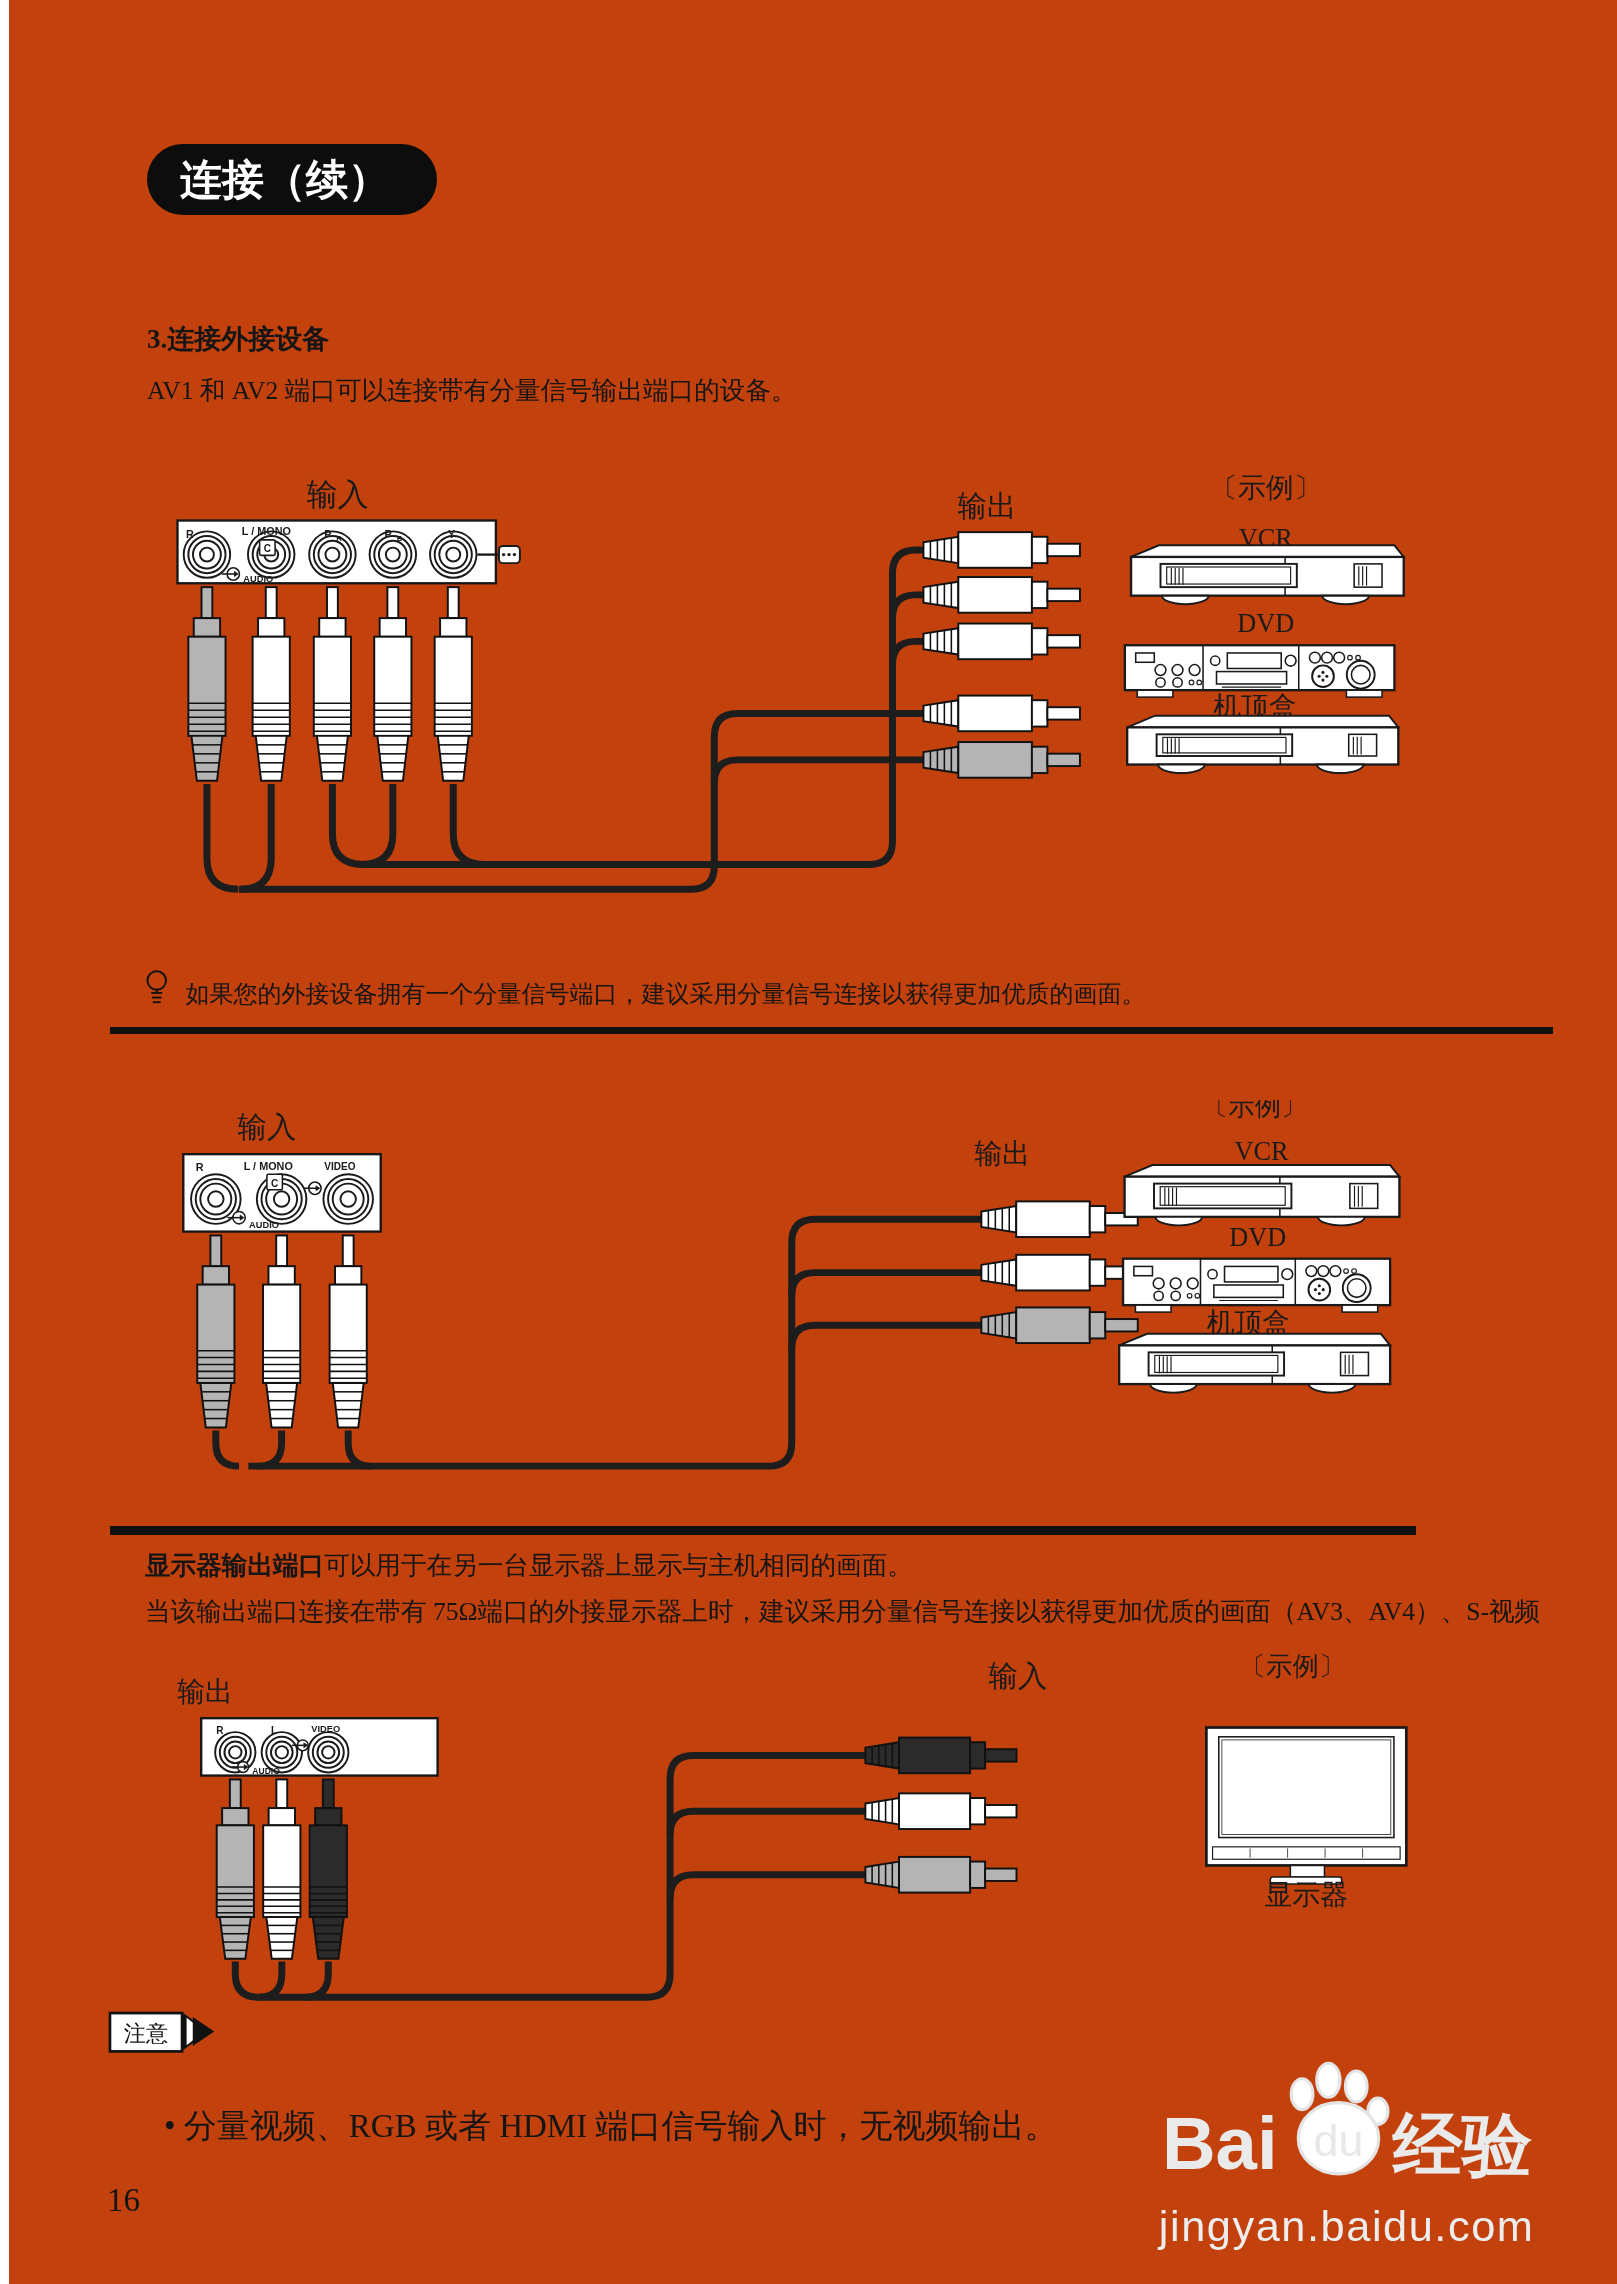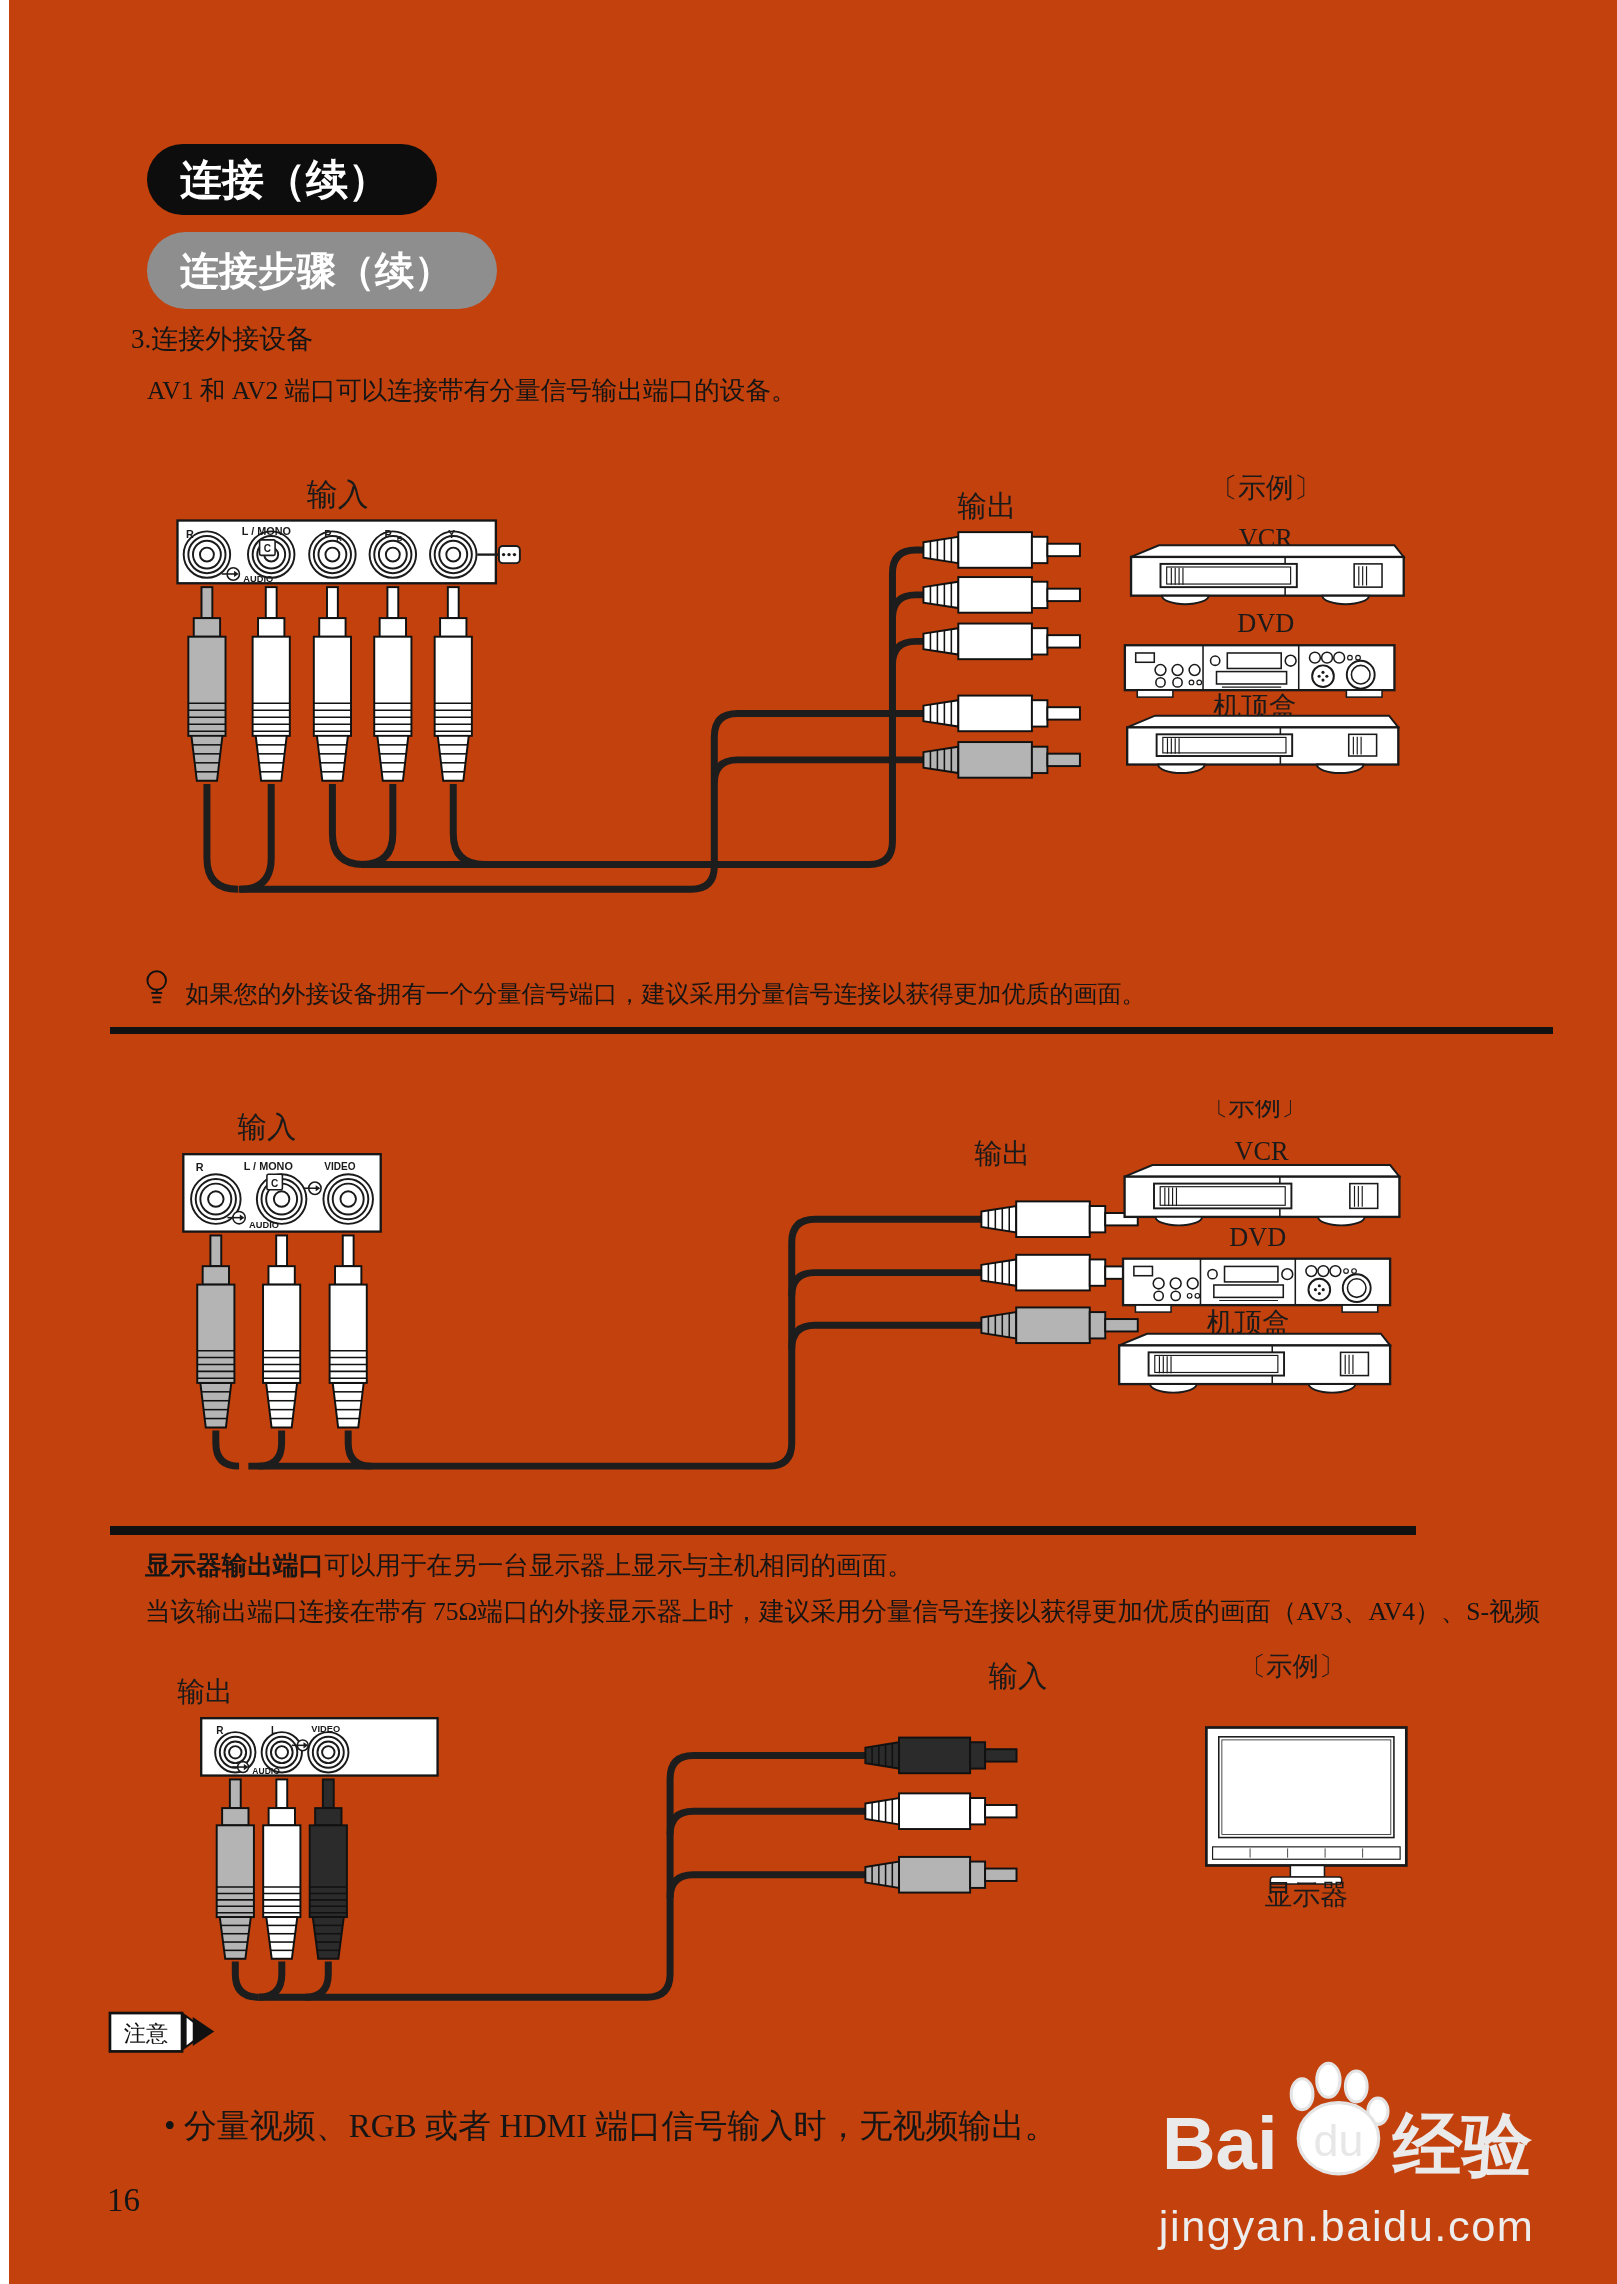--- a/index.html
+++ b/index.html
@@ -3,42 +3,39 @@
 <meta charset="utf-8">
 <style>
   html,body{margin:0;padding:0;background:#ffffff;}
   .page{position:relative;width:1618px;height:2284px;background:#c2410c;overflow:hidden;
         font-family:"Liberation Serif","DejaVu Serif",serif;color:#151515;margin-left:9px;}
   .abs{position:absolute;white-space:nowrap;}
   .pill{position:absolute;display:flex;align-items:center;box-sizing:border-box;color:#ffffff;
         font-weight:bold;font-family:"Liberation Sans","DejaVu Sans",sans-serif;padding-left:33px;}
   .pill-black{left:138px;top:144px;width:290px;height:71px;border-radius:36px;background:#0d0d0d;font-size:42px;}
   .pill-gray{left:138px;top:232px;width:350px;height:77px;border-radius:39px;background:#8e8e8e;font-size:39px;}
-  .heading{left:122px;top:321px;font-size:27px;font-weight:normal;}
+  .heading{left:138px;top:321px;font-size:27px;font-weight:bold;}
   .body-text{font-size:25.6px;}
   .tip-row{left:133px;top:965px;display:flex;align-items:flex-end;gap:12.4px;}
   .tip-row span{font-size:24px;}
   .divider{position:absolute;background:#111111;}
   .d1{left:101px;top:1027px;width:1443px;height:7px;}
   .d2{left:101px;top:1526px;width:1306px;height:8.5px;}
   .diag{position:absolute;}
   .page-number{left:98px;top:2182px;font-size:33px;}
   .bullet-line{left:155px;top:2104px;font-size:33px;text-align:right;}
   .wm{position:absolute;left:1139px;top:2057px;}
 </style>
 </head>
 <body>
 
 <div class="page">
 
   <div class="pill pill-black">
     <span>连接（续）</span>
-  </div>
-  <div class="pill pill-gray">
-    <span>连接步骤（续）</span>
   </div>
 
   <div class="abs heading">3.连接外接设备</div>
   <div class="abs body-text" style="left:138px;top:373px;">AV1 和 AV2 端口可以连接带有分量信号输出端口的设备。</div>
 
   <svg id="d1" class="diag" style="left:93px;top:457px;" width="1457" height="519" viewBox="120 590 1880 670">
       <text x="424" y="652" font-size="40" fill="#1a1a1a" font-family="Liberation Serif, DejaVu Serif, serif" text-anchor="middle">输入</text>
       <text x="1262" y="666" font-size="38" fill="#1a1a1a" font-family="Liberation Serif, DejaVu Serif, serif" text-anchor="middle">输出</text>
       <text x="1622" y="642" font-size="36" fill="#1a1a1a" font-family="Liberation Serif, DejaVu Serif, serif" text-anchor="middle">〔示例〕</text>
       <path d="M255,1012 V1108 Q255,1148 295,1148" fill="none" stroke="#1d1d1d" stroke-width="9" stroke-linejoin="round"></path>

